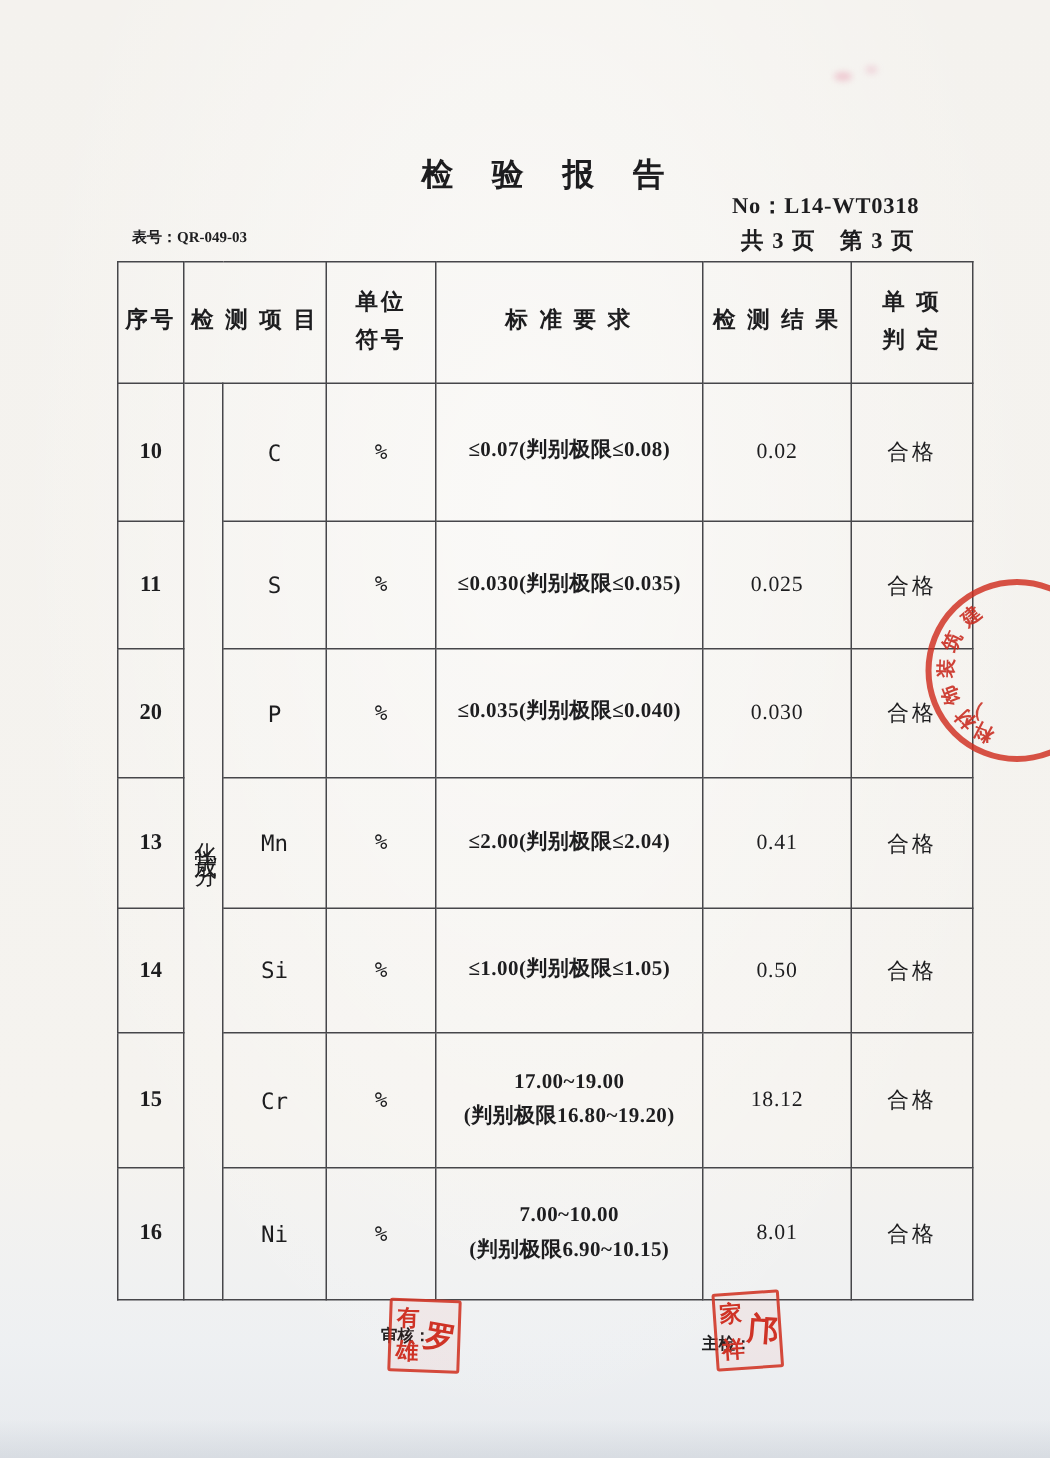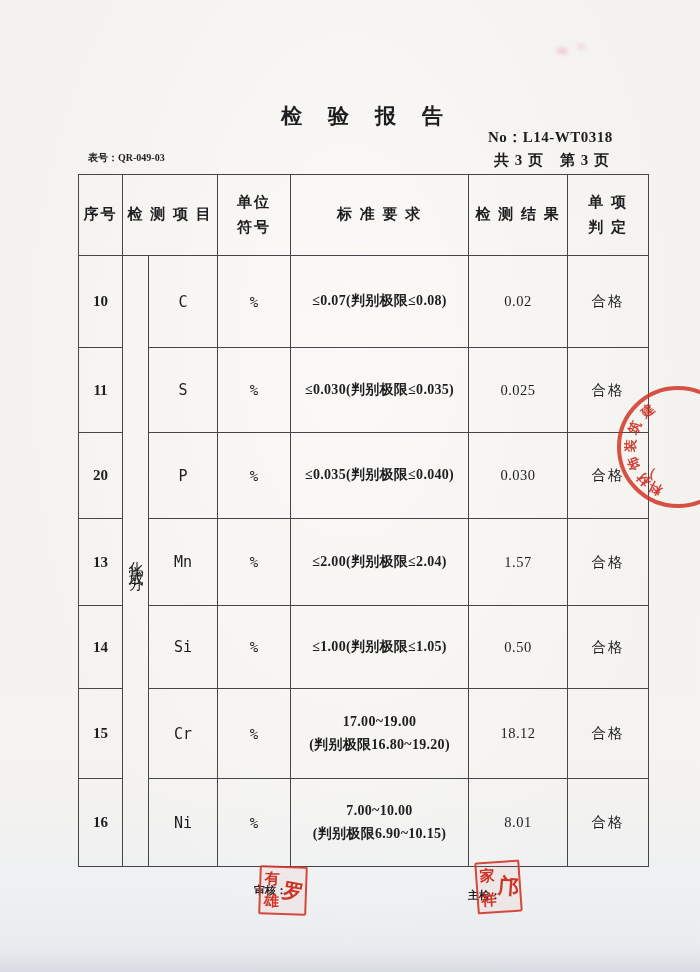--- a/index.html
+++ b/index.html
@@ -146,21 +146,21 @@
         <td class="unit">%</td>
         <td class="std">≤0.035(判别极限≤0.040)</td>
         <td class="res">0.030</td>
         <td class="jdg">合格</td>
       </tr>
       <tr class="r3">
         <td class="seq">13</td>
         <td class="elem">Mn</td>
         <td class="unit">%</td>
         <td class="std">≤2.00(判别极限≤2.04)</td>
-        <td class="res">1.57</td>
+        <td class="res">0.41</td>
         <td class="jdg">合格</td>
       </tr>
       <tr class="r4">
         <td class="seq">14</td>
         <td class="elem">Si</td>
         <td class="unit">%</td>
         <td class="std">≤1.00(判别极限≤1.05)</td>
         <td class="res">0.50</td>
         <td class="jdg">合格</td>
       </tr>

